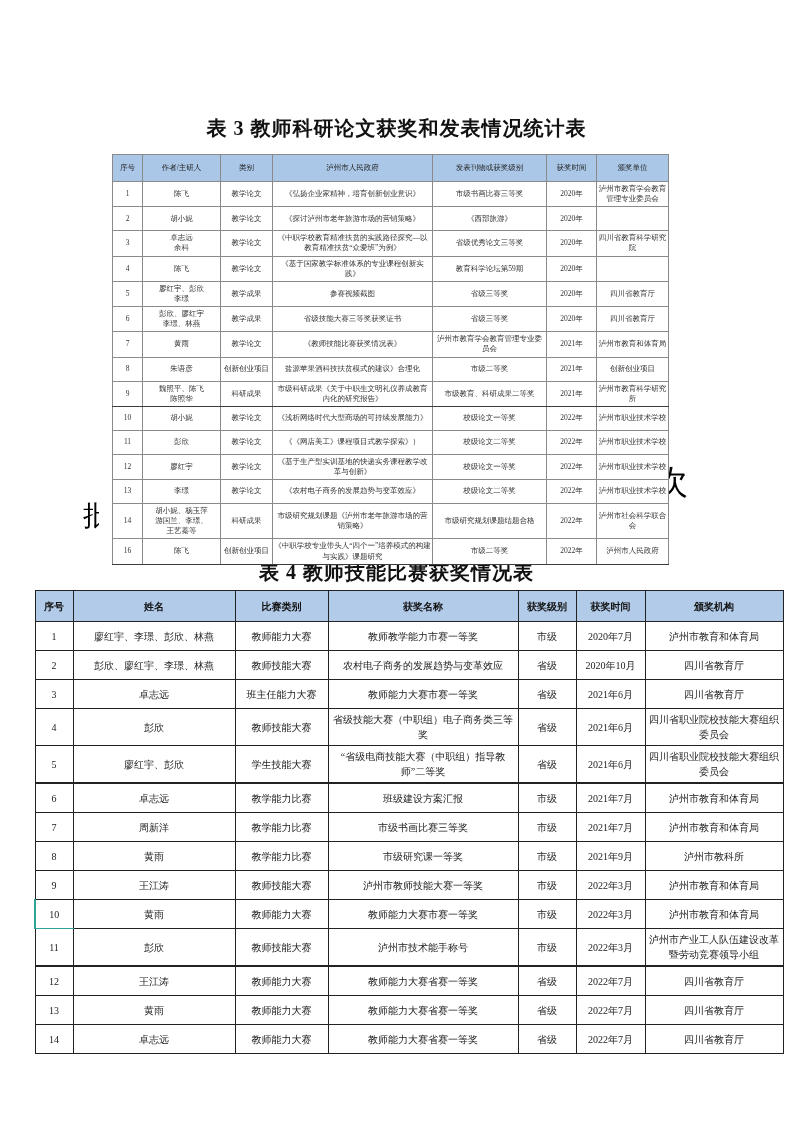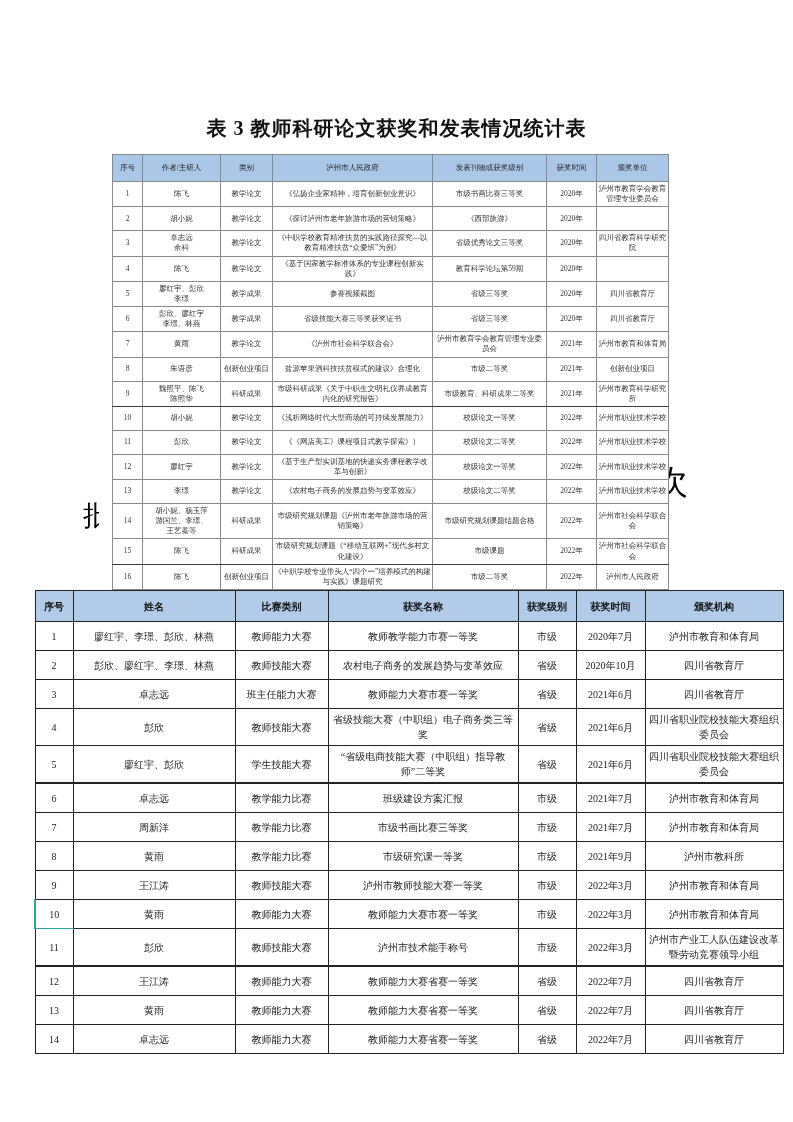--- a/index.html
+++ b/index.html
@@ -135,21 +135,21 @@
           <td>教学成果</td>
           <td>省级技能大赛三等奖获奖证书</td>
           <td>省级三等奖</td>
           <td>2020年</td>
           <td>四川省教育厅</td>
         </tr>
         <tr>
           <td>7</td>
           <td>黄雨</td>
           <td>教学论文</td>
-          <td>《泸州市社会科学联合会》</td>
+          <td>《教师技能比赛获奖情况表》</td>
           <td>泸州市教育学会教育管理专业委员会</td>
           <td>2021年</td>
           <td>泸州市教育和体育局</td>
         </tr>
         <tr>
           <td>8</td>
           <td>朱语彦</td>
           <td>创新创业项目</td>
           <td>盐源苹果酒科技扶贫模式的建议》合理化</td>
           <td>市级二等奖</td>
@@ -203,29 +203,20 @@
           <td>泸州市职业技术学校</td>
         </tr>
         <tr>
           <td>14</td>
           <td>胡小妮、杨玉萍
 游国兰、李璟、
 王艺蓁等</td>
           <td>科研成果</td>
           <td>市级研究规划课题《泸州市老年旅游市场的营销策略》</td>
           <td>市级研究规划课题结题合格</td>
-          <td>2022年</td>
-          <td>泸州市社会科学联合会</td>
-        </tr>
-        <tr>
-          <td>15</td>
-          <td>陈飞</td>
-          <td>科研成果</td>
-          <td>市级研究规划课题《“移动互联网+”现代乡村文化建设》</td>
-          <td>市级课题</td>
           <td>2022年</td>
           <td>泸州市社会科学联合会</td>
         </tr>
         <tr>
           <td>16</td>
           <td>陈飞</td>
           <td>创新创业项目</td>
           <td>《中职学校专业带头人“四个一”培养模式的构建与实践》课题研究</td>
           <td>市级二等奖</td>
           <td>2022年</td>

